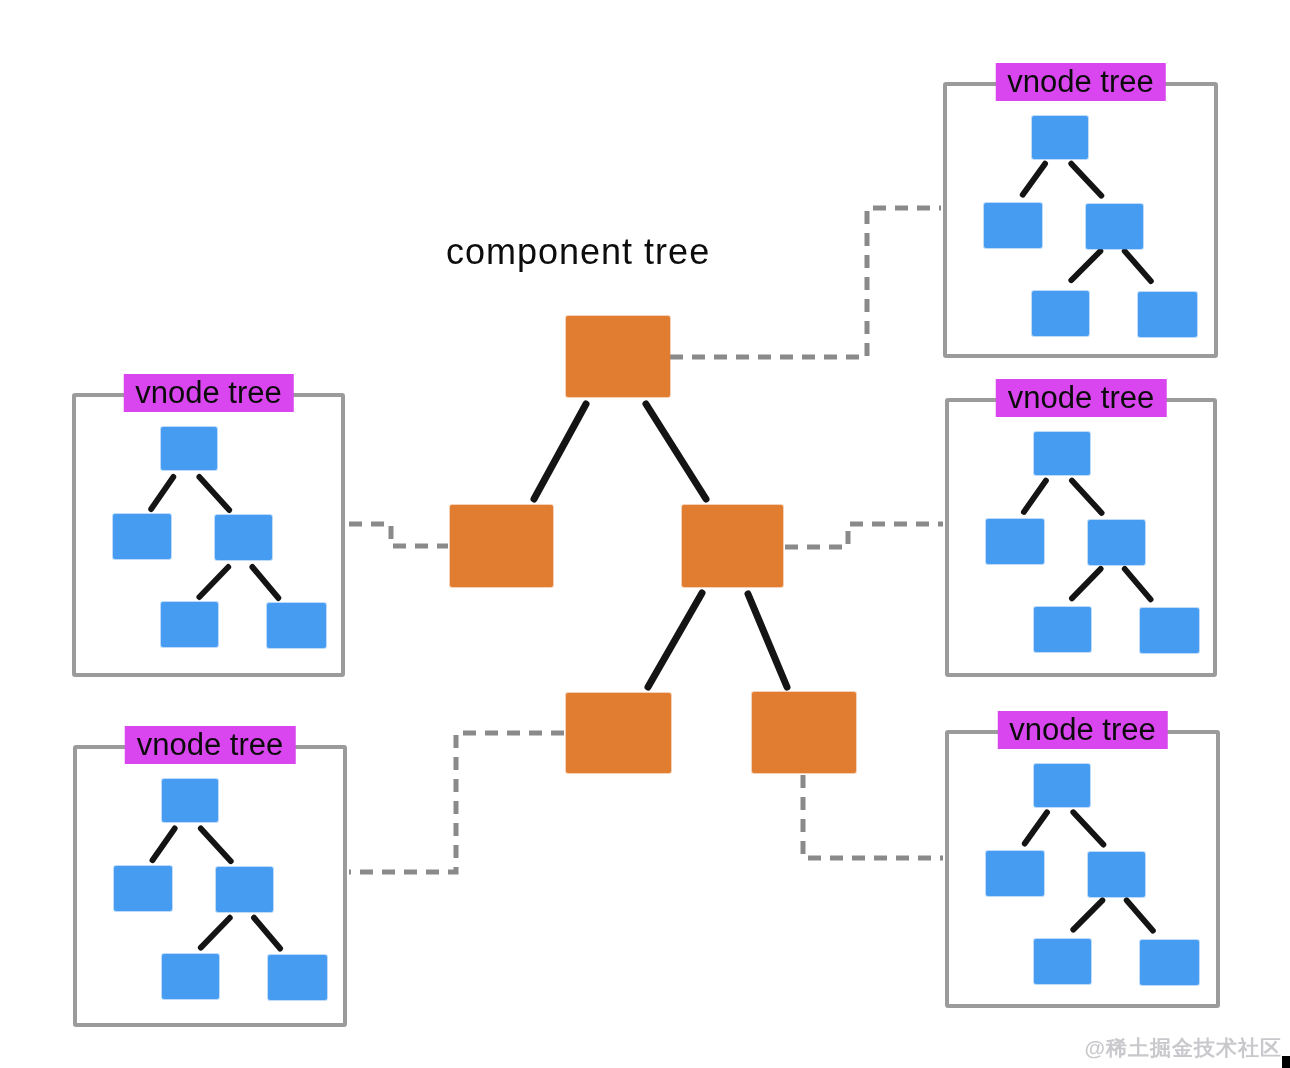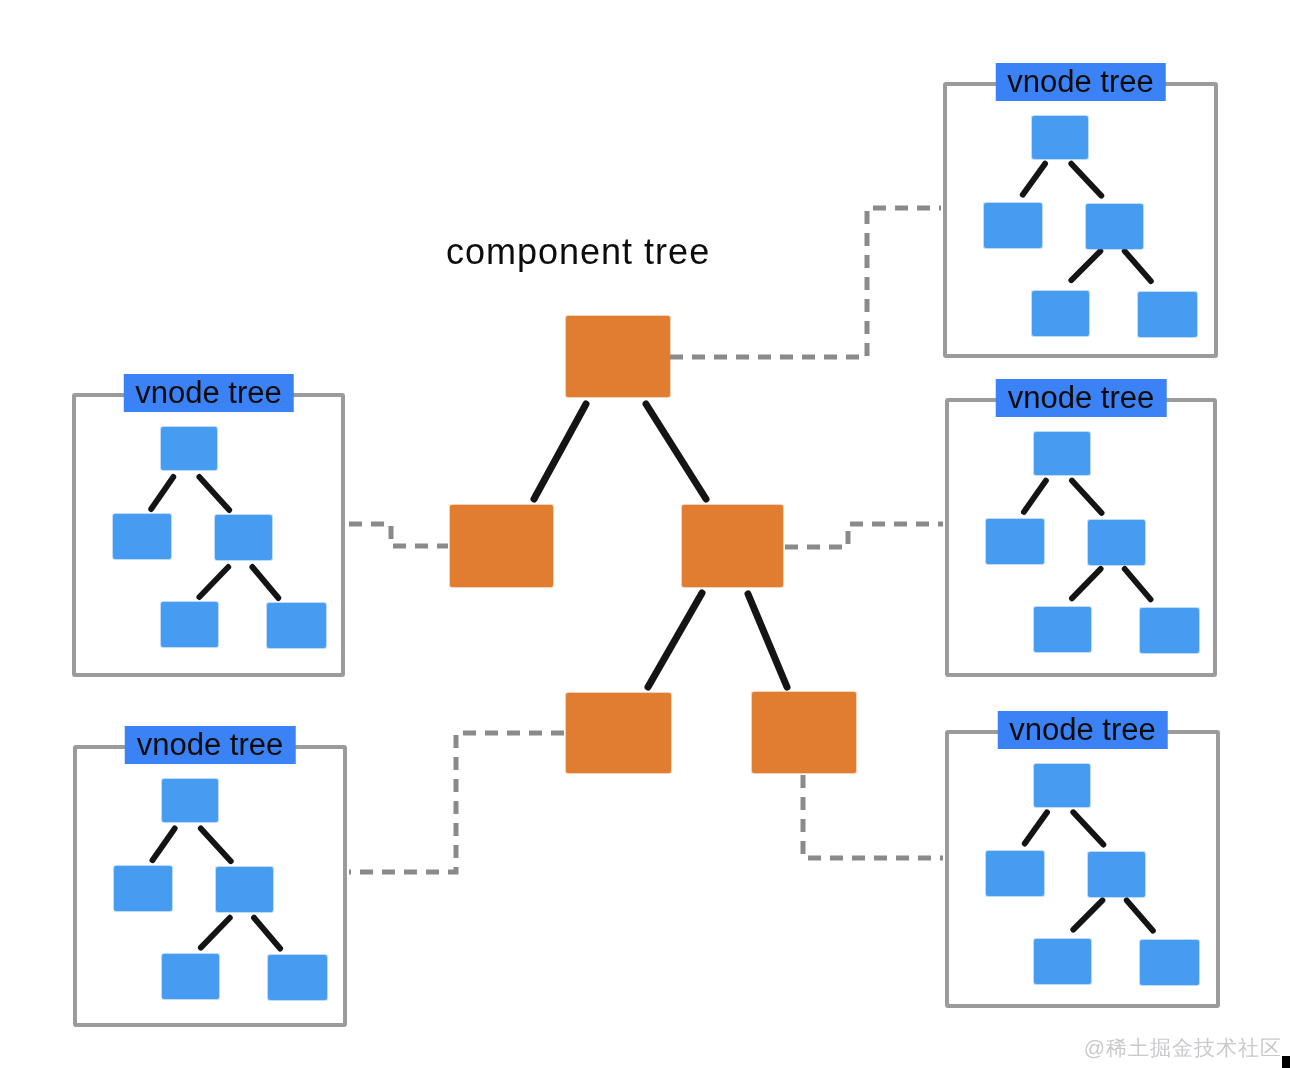--- a/index.html
+++ b/index.html
@@ -43,21 +43,21 @@
   .vt-tr { left: 943px; top: 82px;  width: 275px; height: 276px; }
   .vt-ml { left: 72px;  top: 393px; width: 273px; height: 284px; }
   .vt-mr { left: 945px; top: 398px; width: 272px; height: 279px; }
   .vt-bl { left: 73px;  top: 745px; width: 274px; height: 282px; }
   .vt-br { left: 945px; top: 730px; width: 275px; height: 278px; }
   .vlabel {
     position: absolute;
     top: -23px;
     left: 50%;
     transform: translateX(-50%);
-    background: #3b82f6;
+    background: #d946ef;
     padding: 0 12px;
     font-size: 31px;
     color: #0b0b0b;
     white-space: nowrap;
     line-height: 38px;
   }
   
   .bnode {
     position: absolute;
     background: #469CF1;
@@ -82,20 +82,21 @@
     pointer-events: none;
   }
   .watermark {
     position: absolute;
     right: 8px;
     bottom: 6px;
     font-size: 21px;
     color: #c9c9cd;
     letter-spacing: 1px;
     white-space: nowrap;
+    font-weight: bold;
   }
   .corner-mark {
     position: absolute;
     right: 0;
     bottom: 0;
     width: 8px;
     height: 12px;
     background: #000000;
   }
 </style>

